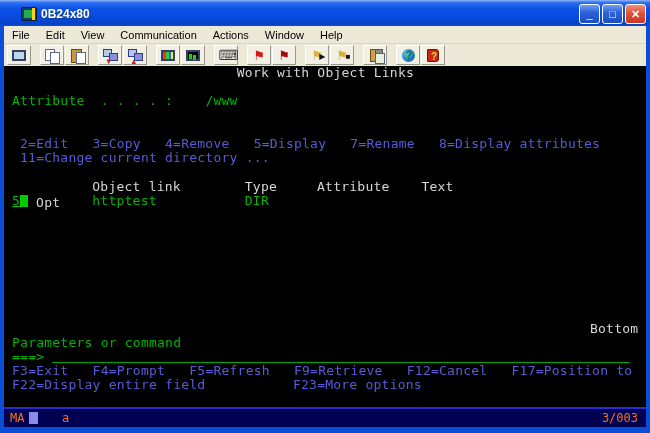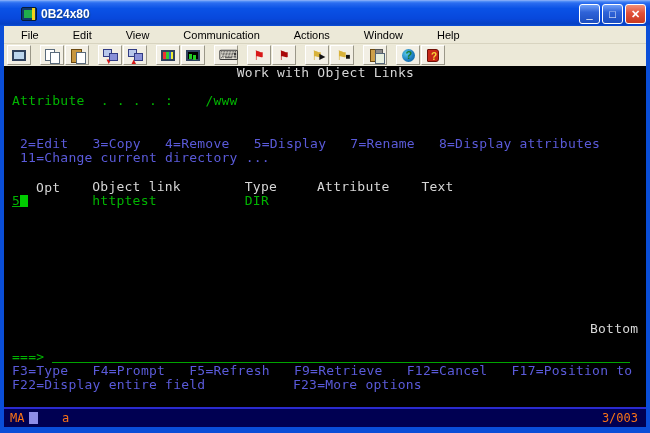--- a/index.html
+++ b/index.html
@@ -22,21 +22,21 @@
     background:linear-gradient(180deg,#70a0f8 0%,#2f63d8 40%,#1c4ec0 100%); }
   .win-btn.close { background:linear-gradient(180deg,#f09078 0%,#e25039 45%,#c83a20 100%); font-weight:bold; }
 
   
   .client { border-left:4px solid #0a4ed8; border-right:4px solid #0a4ed8; border-bottom:6px solid #0a4ed8;
             height:407px; background:#000; }
 
   
   .menubar { height:18px; background:#ece9d8; display:flex; align-items:center;
     font-size:11px; color:#000; border-bottom:1px solid #d8d4c0; }
-  .menu-item { padding:2px 17px; cursor:default; }
+  .menu-item { padding:2px 8px; cursor:default; }
 
   
   .toolbar { height:22px; background:#ece9d8; display:flex; align-items:center; padding-left:2px; }
   .tb-btn { width:24px; height:20px; margin-left:1px; background:#f2efe4;
     border:1px solid; border-color:#fff #9a9788 #9a9788 #fff; display:flex;
     align-items:center; justify-content:center; padding:0; cursor:default; }
   .tb-btn.gap { margin-left:9px; }
   .ico { display:inline-block; width:15px; height:13px; position:relative; font-size:11px; line-height:13px; text-align:center; }
   .ico-screen { width:14px; height:11px; background:#bcd6ee; border:2px solid #30425e; }
   .ico-copy::before, .ico-copy::after { content:""; position:absolute; width:8px; height:10px; background:#fff; border:1px solid #5a6b7c; }
@@ -156,32 +156,33 @@
         </button>
         <button class="tb-btn">
           <span class="ico ico-book"></span>
         </button>
       </div>
     <div class="terminal">
         <div class="tl c-white" style="left: 232.783px; top: 0px;">Work with Object Links</div>
         <div class="tl c-green" style="left: 8.027px; top: 28.4px;">Attribute  . . . . :    /www</div>
         <div class="tl c-blue" style="left: 16.054px; top: 71px;">2=Edit   3=Copy   4=Remove   5=Display   7=Rename   8=Display attributes</div>
         <div class="tl c-blue" style="left: 16.054px; top: 85.2px;">11=Change current directory ...</div>
-        <div class="tl c-white" style="left: 32.108px; top: 115px;">Opt</div>
+        <div class="tl c-white" style="left: 32.108px; top: 130px;">Opt</div>
         <div class="tl c-white" style="left: 88.297px; top: 113.6px;">Object link</div>
         <div class="tl c-white" style="left: 240.81px; top: 113.6px;">Type</div>
         <div class="tl c-white" style="left: 313.053px; top: 113.6px;">Attribute</div>
         <div class="tl c-white" style="left: 417.404px; top: 113.6px;">Text</div>
         <div class="tl c-green ul" style="left: 8.027px; top: 127.8px;">5</div>
         <div class="tl c-green" style="left: 88.297px; top: 127.8px;">httptest</div>
         <div class="tl c-green" style="left: 240.81px; top: 127.8px;">DIR</div>
         <div class="tl c-white" style="left: 585.971px; top: 255.6px;">Bottom</div>
+        <div class="tl c-green" style="left: 8.027px; top: 269.8px;">Parameters or command</div>
         <div class="tl c-green" style="left: 8.027px; top: 284px;">===&gt;</div>
         <div class="tl c-green fld" style="left: 48.162px; top: 284px; width: 577.944px;"></div>
-        <div class="tl c-blue" style="left: 8.027px; top: 298.2px;">F3=Type   F4=Prompt   F5=Refresh   F9=Retrieve   F12=Cancel   F17=Position to</div>
+        <div class="tl c-blue" style="left: 8.027px; top: 298.2px;">F3=Exit   F4=Prompt   F5=Refresh   F9=Retrieve   F12=Cancel   F17=Position to</div>
         <div class="tl c-blue" style="left: 8.027px; top: 312.4px;">F22=Display entire field</div>
         <div class="tl c-blue" style="left: 288.972px; top: 312.4px;">F23=More options</div>
         <div class="cursor" style="left: 16.054px; top: 128.8px;"></div>
       </div>
     <div class="oia-sep"></div>
     <div class="oia">
       <span class="oia-left">MA</span>
       <span class="oia-block"></span>
       <span class="oia-shift">a</span>
       <span class="oia-pos">3/003</span>

